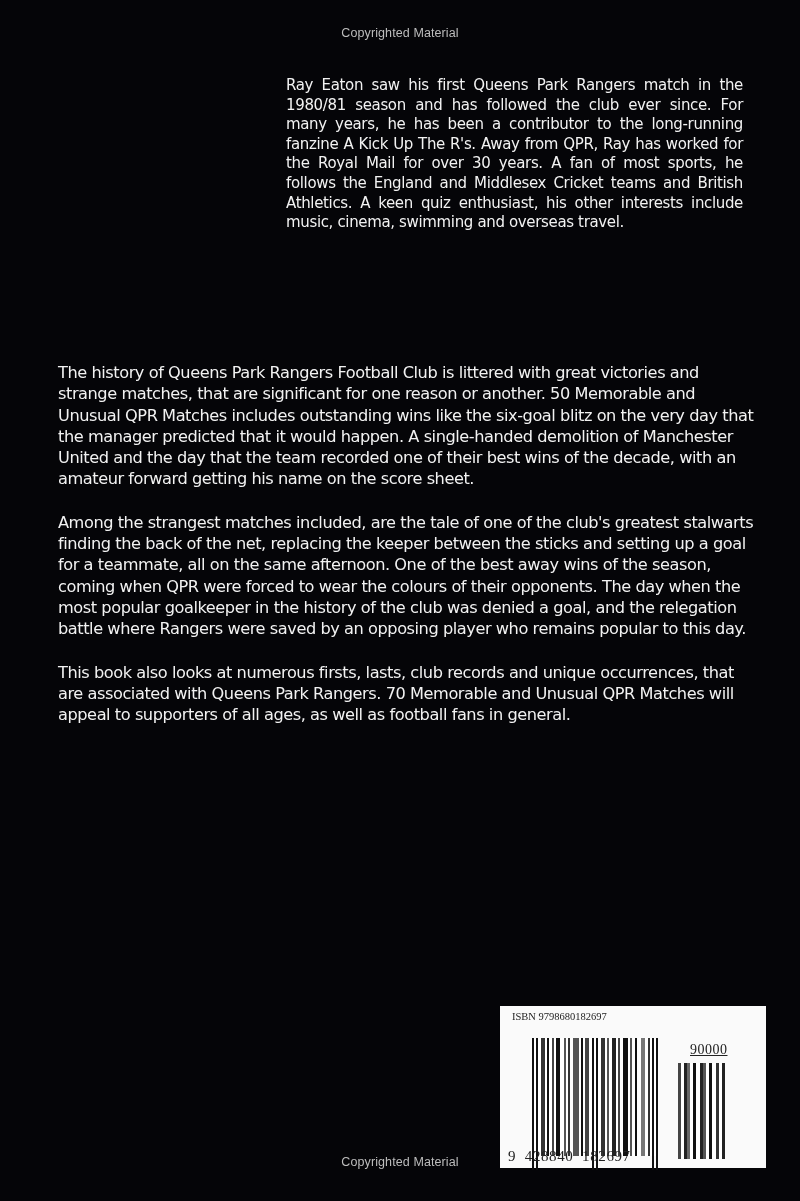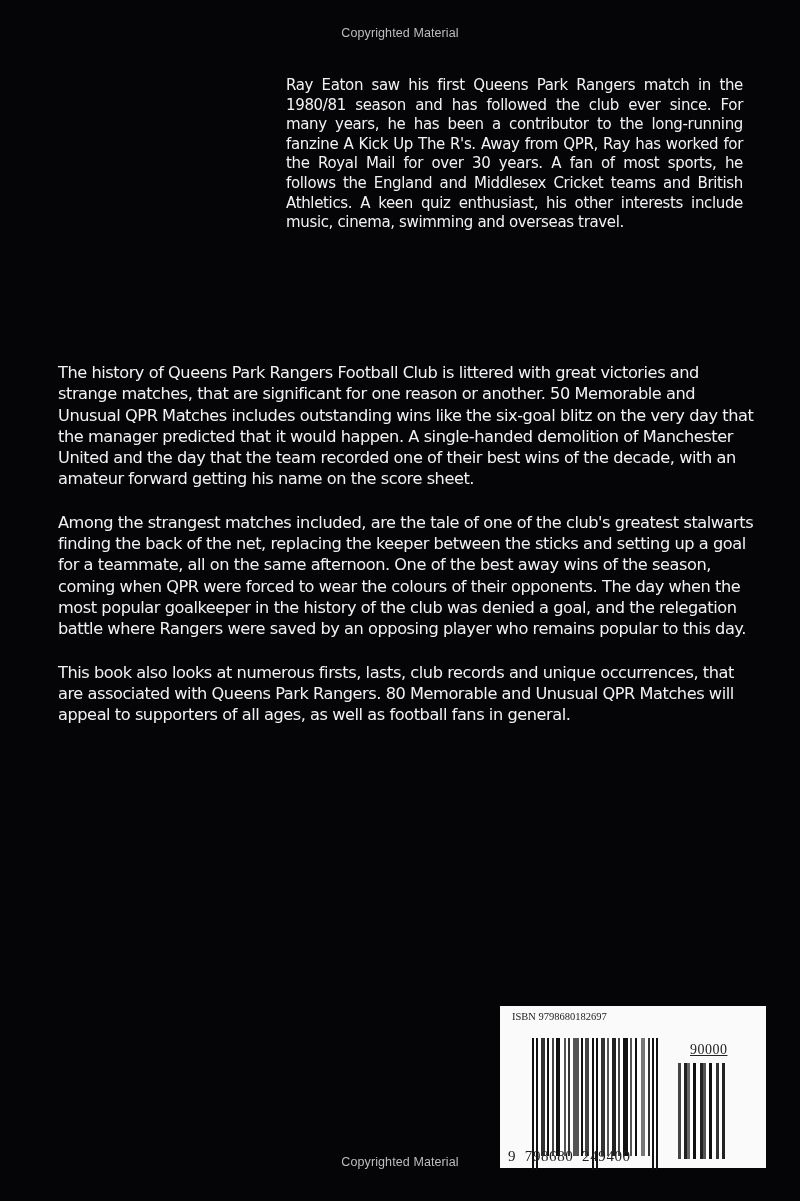--- a/index.html
+++ b/index.html
@@ -42,21 +42,21 @@
 </head>
 <body>
 
 <div class="watermark wm-top">Copyrighted Material</div>
 
 <div class="bio">Ray Eaton saw his first Queens Park Rangers match in the 1980/81 season and has followed the club ever since. For many years, he has been a contributor to the long-running fanzine A Kick Up The R's. Away from QPR, Ray has worked for the Royal Mail for over 30 years. A fan of most sports, he follows the England and Middlesex Cricket teams and British Athletics. A keen quiz enthusiast, his other interests include music, cinema, swimming and overseas travel.</div>
 
 <div class="blurb">
   <p>The history of Queens Park Rangers Football Club is littered with great victories and strange matches, that are significant for one reason or another. 50 Memorable and Unusual QPR Matches includes outstanding wins like the six-goal blitz on the very day that the manager predicted that it would happen. A single-handed demolition of Manchester United and the day that the team recorded one of their best wins of the decade, with an amateur forward getting his name on the score sheet.</p>
   <p>Among the strangest matches included, are the tale of one of the club's greatest stalwarts finding the back of the net, replacing the keeper between the sticks and setting up a goal for a teammate, all on the same afternoon. One of the best away wins of the season, coming when QPR were forced to wear the colours of their opponents. The day when the most popular goalkeeper in the history of the club was denied a goal, and the relegation battle where Rangers were saved by an opposing player who remains popular to this day.</p>
-  <p>This book also looks at numerous firsts, lasts, club records and unique occurrences, that are associated with Queens Park Rangers. 80 Memorable and Unusual QPR Matches will appeal to supporters of all ages, as well as football fans in general.</p>
+  <p>This book also looks at numerous firsts, lasts, club records and unique occurrences, that are associated with Queens Park Rangers. 70 Memorable and Unusual QPR Matches will appeal to supporters of all ages, as well as football fans in general.</p>
 </div>
 
 <div class="barcode-box">
   <div class="isbn-text">ISBN 9798680182697</div>
   <div class="bars-main">
     <span style="width:2px;background:#111;height:112%"></span>
       <span style="width:2px;background:#fff"></span>
     <span style="width:2px;background:#111;height:112%"></span>
       <span style="width:3px;background:#fff"></span>
     <span style="width:4px;background:#333"></span>
@@ -114,16 +114,16 @@
     <span style="width:4px;background:#fff"></span>
       <span style="width:3px;background:#222"></span>
     <span style="width:3px;background:#555"></span>
       <span style="width:3px;background:#fff"></span>
     <span style="width:3px;background:#111"></span>
       <span style="width:4px;background:#fff"></span>
     <span style="width:3px;background:#333"></span>
       <span style="width:3px;background:#fff"></span>
     <span style="width:3px;background:#222"></span>
   </div>
-  <div class="digits">9  798680  249400</div>
+  <div class="digits">9  428840  182697</div>
 </div>
 
 <div class="watermark wm-bottom">Copyrighted Material</div>
 
 </body></html>

